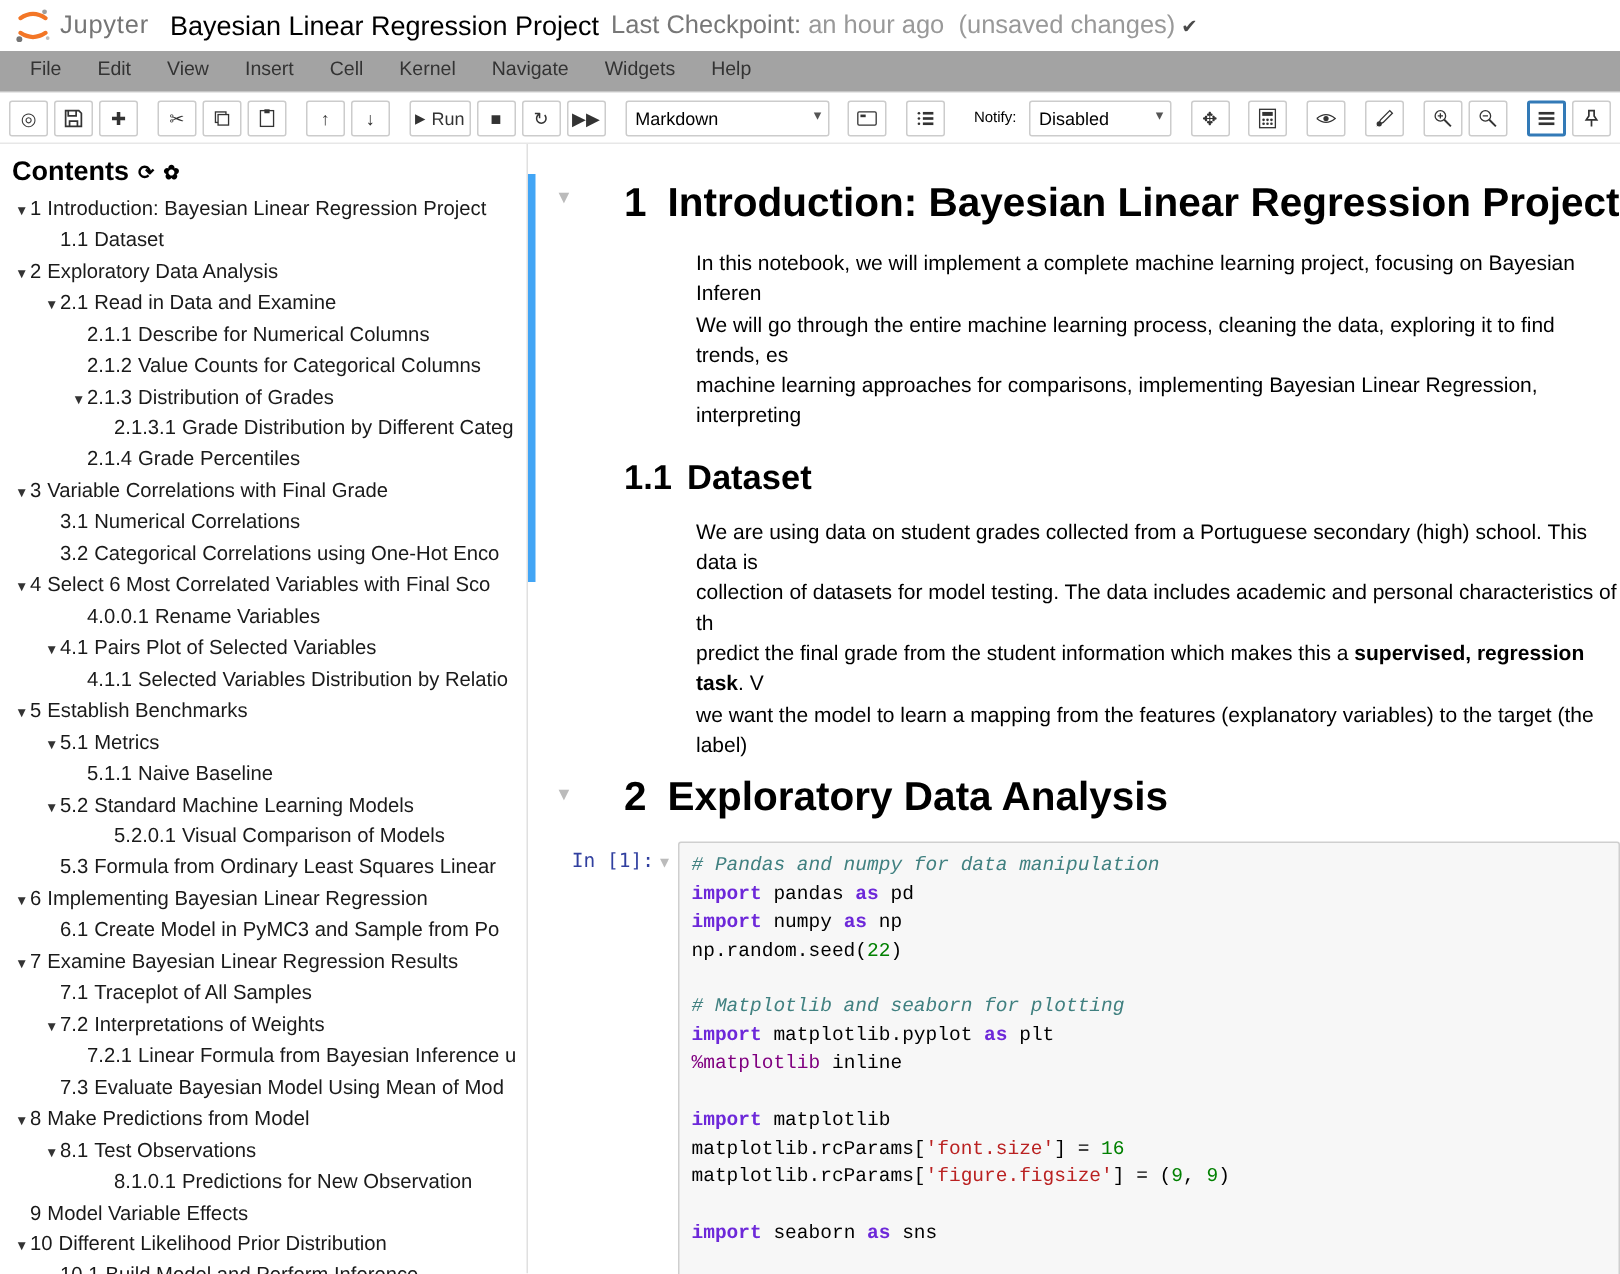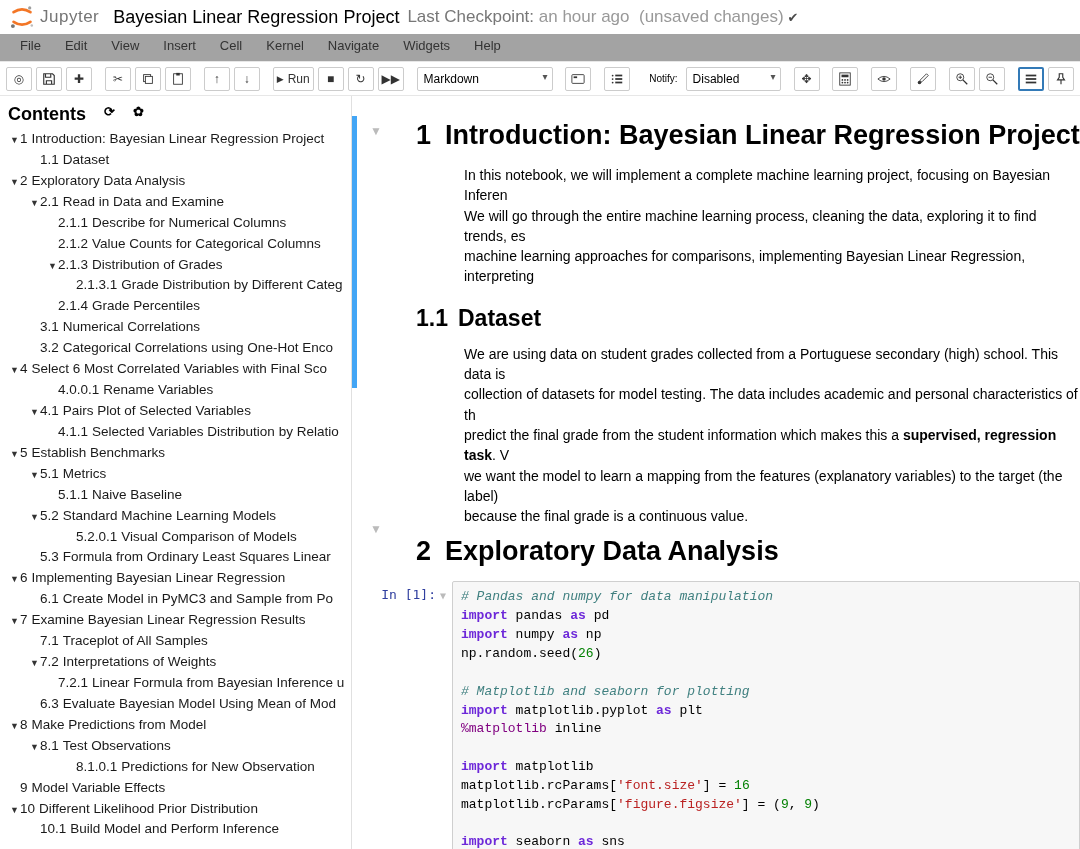--- a/index.html
+++ b/index.html
@@ -27,21 +27,21 @@
 .tb-sep { width: 6px; }
 .tb-select { border: 1px solid #ccc; height: 24px; font-size: 12px; padding: 0 18px 0 6px; background: #fff; border-radius: 2px; appearance: none; position: relative; }
 .sel-wrap { position: relative; display: inline-block; }
 .sel-wrap::after { content: "▾"; position: absolute; right: 5px; top: 4px; font-size: 10px; color: #555; pointer-events: none; }
 .notify-lbl { font-size: 10px; margin: 0 4px 0 6px; }
 .tb-btn.active-outline { border: 2px solid #337ab7; }
 
 
 .main { display: flex; height: calc(849px - 34px - 28px - 34px); }
 .sidebar { width: 352px; border-right: 1px solid #e0e0e0; overflow-y: auto; padding: 8px 4px 8px 8px; }
-.sidebar h3 { font-size: 18px; font-weight: bold; margin-bottom: 4px; display: flex; align-items: flex-start; gap: 18px; }
+.sidebar h3 { font-size: 18px; font-weight: bold; margin-bottom: 4px; display: flex; align-items: center; gap: 6px; }
 .sidebar h3 .h-icon { font-size: 13px; cursor: pointer; }
 .toc { font-size: 13.5px; line-height: 1.55; color: #1a1a1a; }
 .toc .item { white-space: nowrap; overflow: hidden; text-overflow: clip; cursor: pointer; }
 .toc .caret { display: inline-block; width: 9px; font-size: 9px; color: #333; margin-right: 1px; }
 .toc .num { margin-right: 4px; }
 .lvl1 { padding-left: 2px; }
 .lvl2 { padding-left: 22px; }
 .lvl3 { padding-left: 40px; }
 .lvl4 { padding-left: 58px; }
 
@@ -234,39 +234,40 @@
     <div class="toc" id="toc">
         <div class="item lvl1"><span class="caret">▼</span><span class="num">1</span>Introduction: Bayesian Linear Regression Project</div>
         <div class="item lvl2"><span class="caret"></span><span class="num">1.1</span>Dataset</div>
         <div class="item lvl1"><span class="caret">▼</span><span class="num">2</span>Exploratory Data Analysis</div>
         <div class="item lvl2"><span class="caret">▼</span><span class="num">2.1</span>Read in Data and Examine</div>
         <div class="item lvl3"><span class="caret"></span><span class="num">2.1.1</span>Describe for Numerical Columns</div>
         <div class="item lvl3"><span class="caret"></span><span class="num">2.1.2</span>Value Counts for Categorical Columns</div>
         <div class="item lvl3"><span class="caret">▼</span><span class="num">2.1.3</span>Distribution of Grades</div>
         <div class="item lvl4"><span class="caret"></span><span class="num">2.1.3.1</span>Grade Distribution by Different Categ</div>
         <div class="item lvl3"><span class="caret"></span><span class="num">2.1.4</span>Grade Percentiles</div>
+        <div class="item lvl1"><span class="caret">▼</span><span class="num">3</span>Variable Correlations with Final Grade</div>
         <div class="item lvl2"><span class="caret"></span><span class="num">3.1</span>Numerical Correlations</div>
         <div class="item lvl2"><span class="caret"></span><span class="num">3.2</span>Categorical Correlations using One-Hot Enco</div>
         <div class="item lvl1"><span class="caret">▼</span><span class="num">4</span>Select 6 Most Correlated Variables with Final Sco</div>
         <div class="item lvl3"><span class="caret"></span><span class="num">4.0.0.1</span>Rename Variables</div>
         <div class="item lvl2"><span class="caret">▼</span><span class="num">4.1</span>Pairs Plot of Selected Variables</div>
         <div class="item lvl3"><span class="caret"></span><span class="num">4.1.1</span>Selected Variables Distribution by Relatio</div>
         <div class="item lvl1"><span class="caret">▼</span><span class="num">5</span>Establish Benchmarks</div>
         <div class="item lvl2"><span class="caret">▼</span><span class="num">5.1</span>Metrics</div>
         <div class="item lvl3"><span class="caret"></span><span class="num">5.1.1</span>Naive Baseline</div>
         <div class="item lvl2"><span class="caret">▼</span><span class="num">5.2</span>Standard Machine Learning Models</div>
         <div class="item lvl4"><span class="caret"></span><span class="num">5.2.0.1</span>Visual Comparison of Models</div>
         <div class="item lvl2"><span class="caret"></span><span class="num">5.3</span>Formula from Ordinary Least Squares Linear</div>
         <div class="item lvl1"><span class="caret">▼</span><span class="num">6</span>Implementing Bayesian Linear Regression</div>
         <div class="item lvl2"><span class="caret"></span><span class="num">6.1</span>Create Model in PyMC3 and Sample from Po</div>
         <div class="item lvl1"><span class="caret">▼</span><span class="num">7</span>Examine Bayesian Linear Regression Results</div>
         <div class="item lvl2"><span class="caret"></span><span class="num">7.1</span>Traceplot of All Samples</div>
         <div class="item lvl2"><span class="caret">▼</span><span class="num">7.2</span>Interpretations of Weights</div>
         <div class="item lvl3"><span class="caret"></span><span class="num">7.2.1</span>Linear Formula from Bayesian Inference u</div>
-        <div class="item lvl2"><span class="caret"></span><span class="num">6.3</span>Evaluate Bayesian Model Using Mean of Mod</div>
+        <div class="item lvl2"><span class="caret"></span><span class="num">7.3</span>Evaluate Bayesian Model Using Mean of Mod</div>
         <div class="item lvl1"><span class="caret">▼</span><span class="num">8</span>Make Predictions from Model</div>
         <div class="item lvl2"><span class="caret">▼</span><span class="num">8.1</span>Test Observations</div>
         <div class="item lvl4"><span class="caret"></span><span class="num">8.1.0.1</span>Predictions for New Observation</div>
         <div class="item lvl1"><span class="caret"></span><span class="num">9</span>Model Variable Effects</div>
         <div class="item lvl1"><span class="caret">▼</span><span class="num">10</span>Different Likelihood Prior Distribution</div>
         <div class="item lvl2"><span class="caret"></span><span class="num">10.1</span>Build Model and Perform Inference</div>
       </div>
   </div>
 
   <div class="notebook">
@@ -280,34 +281,33 @@
         <span>In this notebook, we will implement a complete machine learning project, focusing on Bayesian Inferen</span><br>
         <span>We will go through the entire machine learning process, cleaning the data, exploring it to find trends, es</span><br>
         <span>machine learning approaches for comparisons, implementing Bayesian Linear Regression, interpreting</span>
       </div>
       <div class="h2"><span class="secnum">1.1</span><span>Dataset</span></div>
       <div class="para">
         <span>We are using data on student grades collected from a Portuguese secondary (high) school. This data is</span><br>
         <span>collection of datasets for model testing. The data includes academic and personal characteristics of th</span><br>
         <span>predict the final grade from the student information which makes this a </span><b>supervised, regression task</b><span>. V</span><br>
         <span>we want the model to learn a mapping from the features (explanatory variables) to the target (the label)</span><br>
-        <span>because the final grade is a continuous value.</span>
       </div>
     </div>
 
     <div class="cell md-cell">
       <div class="h1"><span class="secnum">2</span><span>Exploratory Data Analysis</span></div>
     </div>
 
     <div class="cell code-cell">
       <div class="prompt"><span>In [1]:</span><span class="ptri">▼</span></div>
       <div class="code-area"><span class="c-com"># Pandas and numpy for data manipulation</span>
 <span class="c-kw">import</span> pandas <span class="c-kw">as</span> pd
 <span class="c-kw">import</span> numpy <span class="c-kw">as</span> np
-np.random.seed(<span class="c-num">26</span>)
+np.random.seed(<span class="c-num">22</span>)
 
 <span class="c-com"># Matplotlib and seaborn for plotting</span>
 <span class="c-kw">import</span> matplotlib.pyplot <span class="c-kw">as</span> plt
 <span class="c-mag">%matplotlib</span> inline
 
 <span class="c-kw">import</span> matplotlib
 matplotlib.rcParams[<span class="c-str">'font.size'</span>] = <span class="c-num">16</span>
 matplotlib.rcParams[<span class="c-str">'figure.figsize'</span>] = (<span class="c-num">9</span>, <span class="c-num">9</span>)
 
 <span class="c-kw">import</span> seaborn <span class="c-kw">as</span> sns

